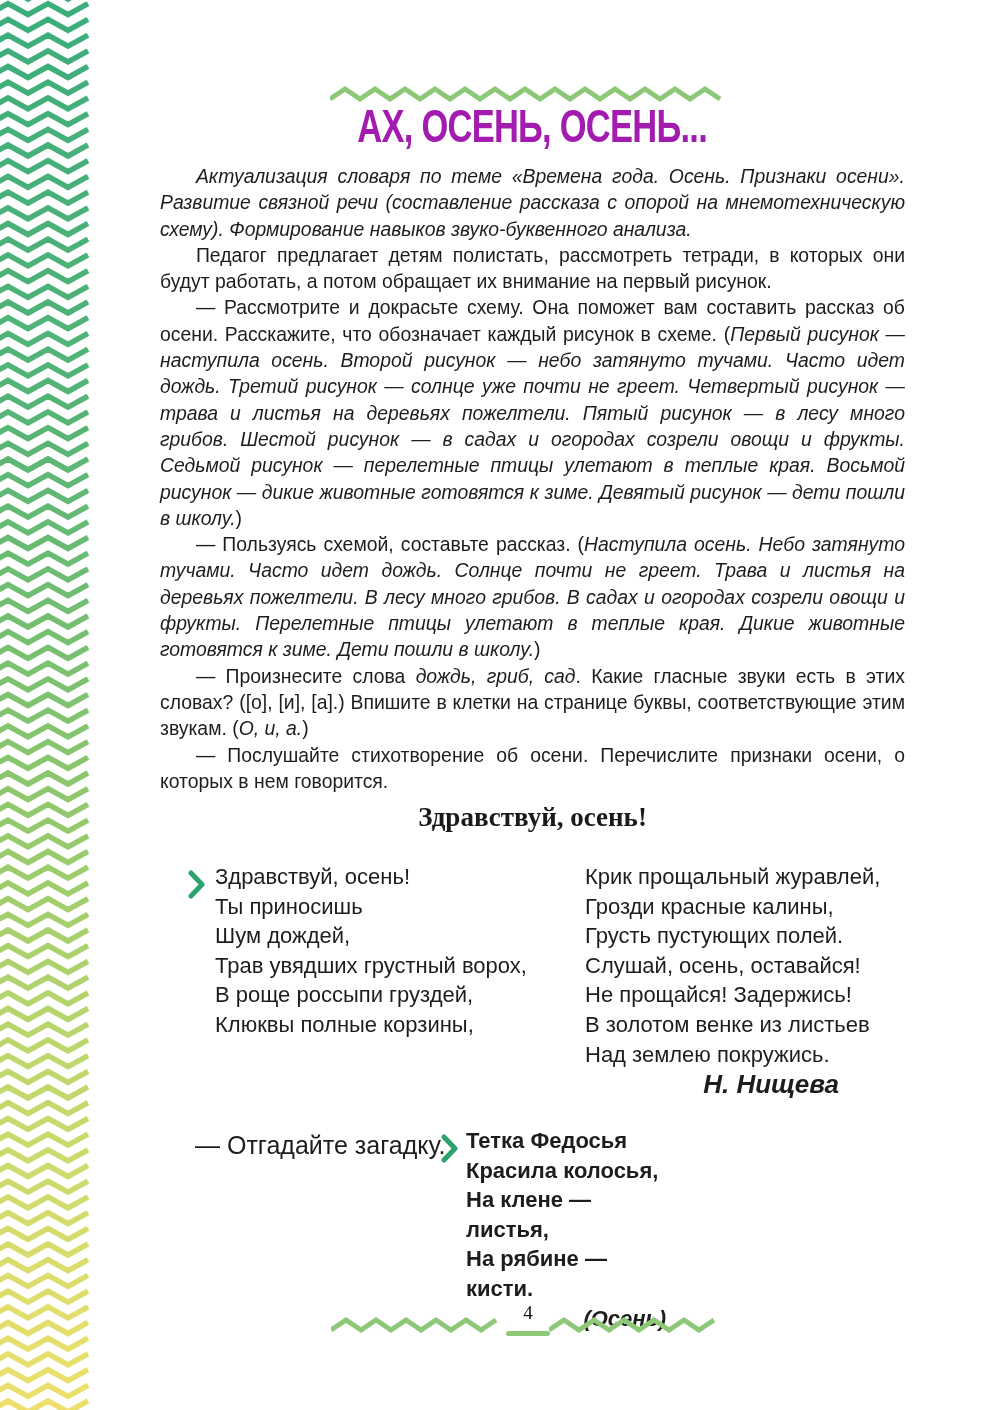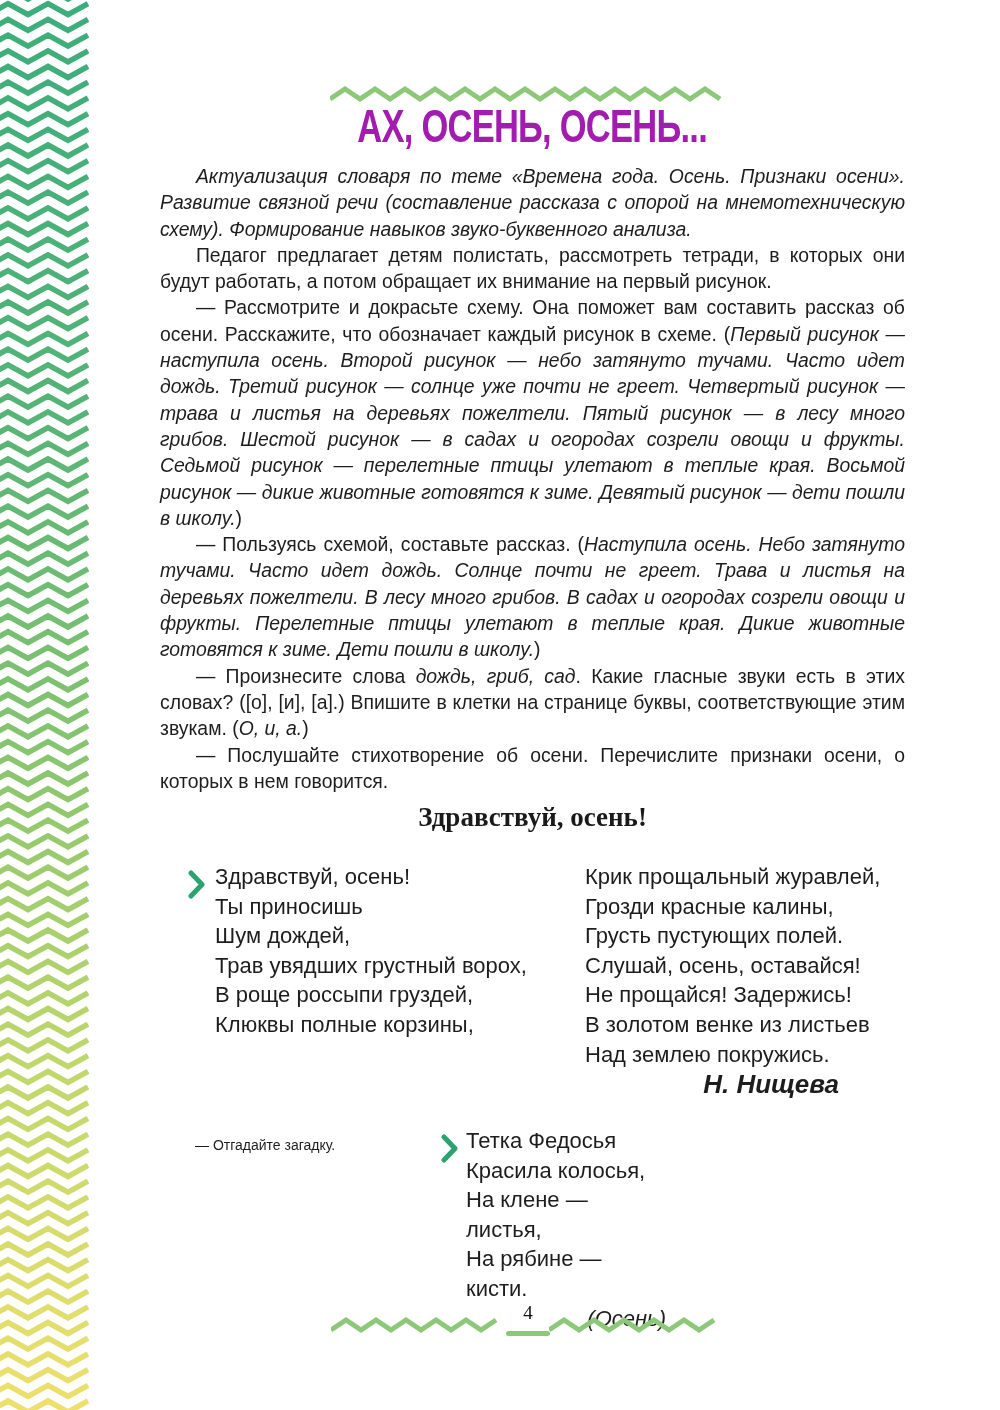--- a/index.html
+++ b/index.html
@@ -28,23 +28,23 @@
   h2.poem-heading{
     position:absolute;left:160px;top:802px;width:745px;margin:0;text-align:center;
     font-family:"Liberation Serif",serif;font-size:27px;font-weight:bold;color:#1a1a1a;
   }
   .poem{position:absolute;left:160px;top:862px;width:745px;font-size:22px;line-height:29.6px;}
   .poem .marker{position:absolute;left:28px;top:7px;}
   .pcol-left{position:absolute;left:55px;top:0;}
   .pcol-right{position:absolute;left:425px;top:0;width:310px;}
   .author{margin-top:1px;padding-right:56px;text-align:right;font-style:italic;font-size:26px;font-weight:bold;}
   .riddle{position:absolute;left:160px;top:1126px;width:745px;font-size:22px;line-height:29.6px;}
-  .riddle-prompt{position:absolute;left:35px;top:5px;font-size:14px;}
+  .riddle-prompt{position:absolute;left:35px;top:5px;font-size:25px;}
   .riddle .marker{position:absolute;left:281px;top:7px;}
-  .riddle-col{position:absolute;left:306px;top:0;width:200px;}
+  .riddle-col{position:absolute;left:306px;top:0;width:200px;font-weight:bold;}
   .answer{text-align:right;font-style:italic;}
   .pagenum{
     position:absolute;left:512px;top:1302px;width:32px;text-align:center;
     font-family:"Liberation Serif",serif;font-size:19px;color:#111;
   }
   .pagenum-underline{position:absolute;left:506px;top:1331px;width:44px;height:5px;border-radius:2.5px;}
 </style>
 </head>
 <body>
 

